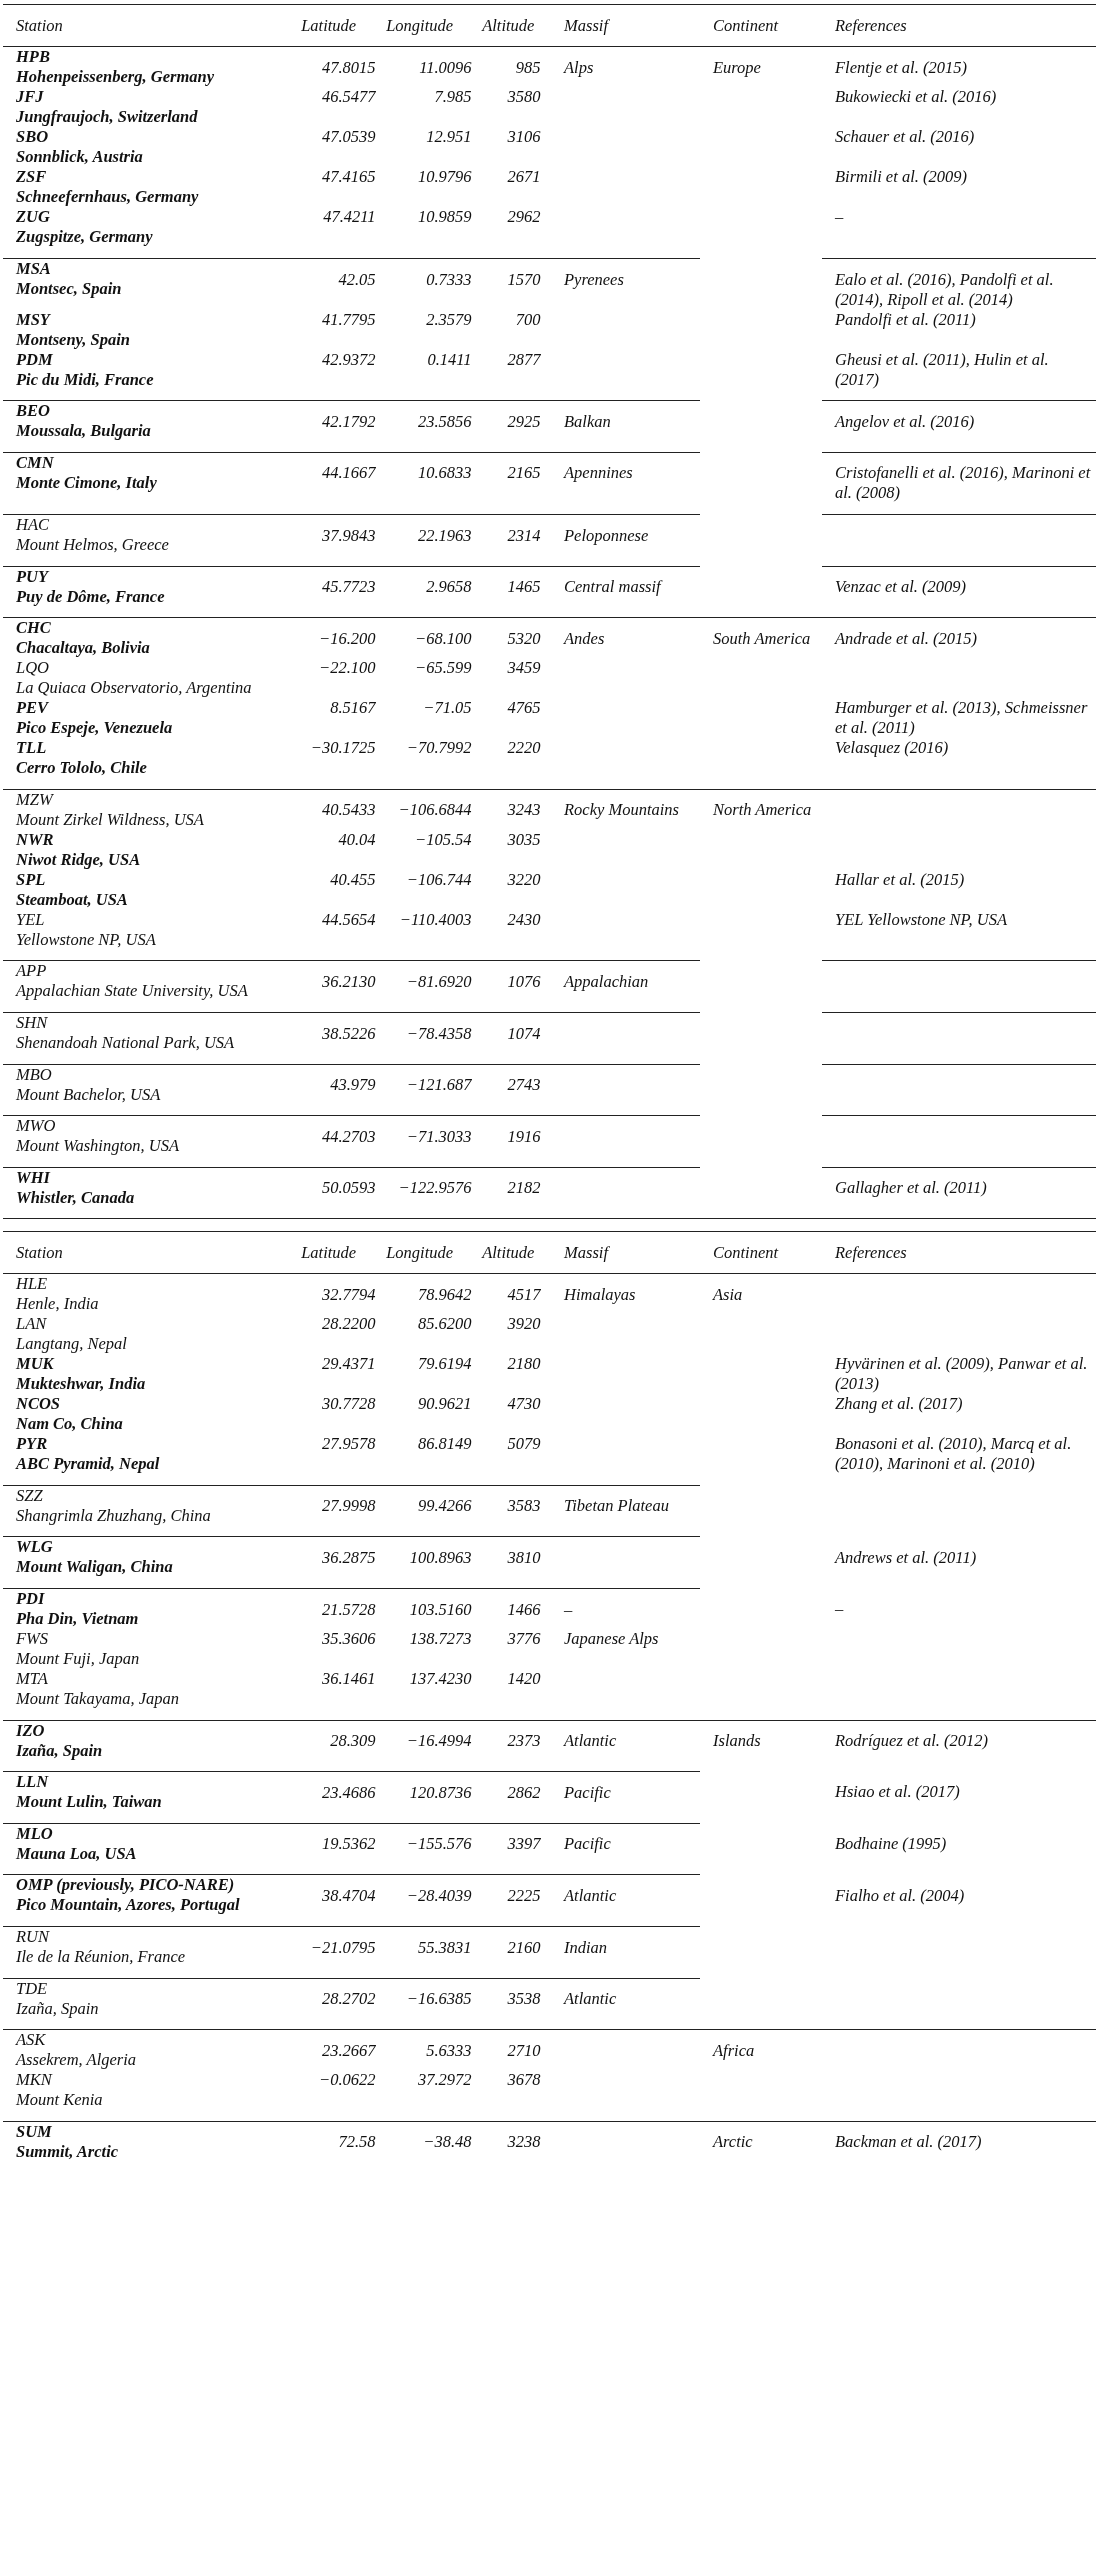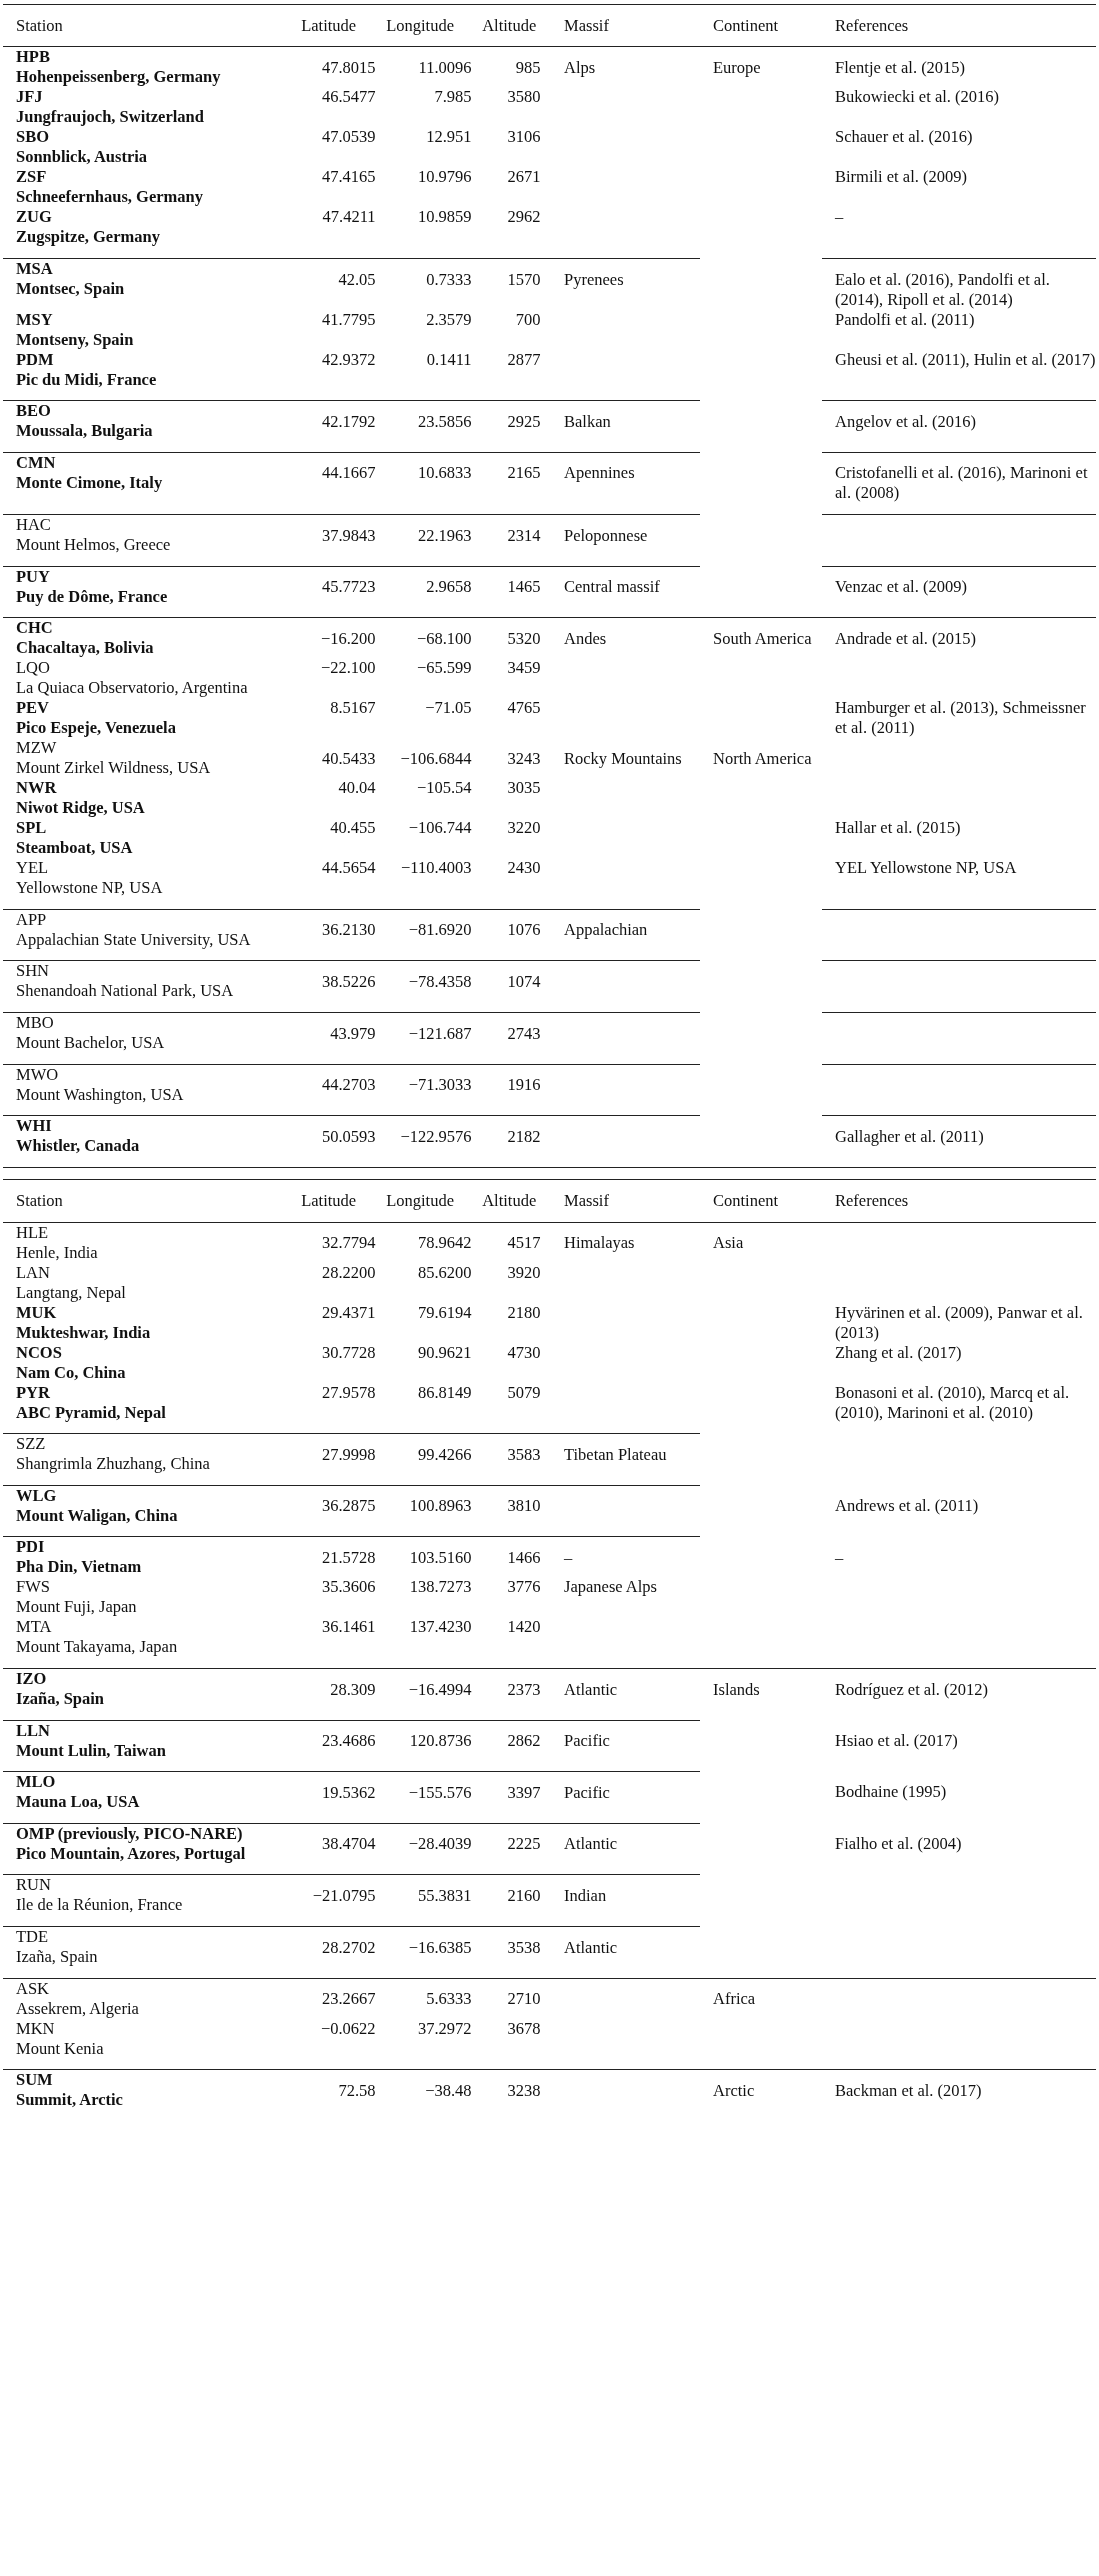--- a/index.html
+++ b/index.html
@@ -8,20 +8,21 @@
     font-family: "Liberation Serif", "DejaVu Serif", serif;
     color: #111;
     font-size: 16.5px;
     line-height: 20px;
   }
   .tbl {
     width: 1093px;
     margin-left: 3.2px;
     border-collapse: collapse;
     table-layout: fixed;
+    font-style: italic;
   }
   .tbl.first { margin-top: 4.3px; border-top: 1.6px solid #222; }
   .tbl.second { margin-top: 11.7px; border-top: 1.6px solid #222; }
   .tbl th {
     font-weight: normal;
     text-align: left;
     padding: 10.6px 0 10.6px 12.8px;
     border-bottom: 1.6px solid #222;
     white-space: nowrap;
   }
@@ -242,20 +243,32 @@
           <span class="code">PEV</span>
           <span class="place">Pico Espeje, Venezuela</span>
         </td>
         <td class="num">8.5167</td>
         <td class="num">−71.05</td>
         <td class="num">4765</td>
         <td></td>
         <td></td>
         <td class="refs">Hamburger et al. (2013), Schmeissner et al. (2011)</td>
       </tr>
+      <tr class="bold grp-end">
+        <td class="station rule-l">
+          <span class="code">TLL</span>
+          <span class="place">Cerro Tololo, Chile</span>
+        </td>
+        <td class="num rule-l">−30.1725</td>
+        <td class="num rule-l">−70.7992</td>
+        <td class="num rule-l">2220</td>
+        <td class="rule-l"></td>
+        <td class="rule-l"></td>
+        <td class="refs rule-r">Velasquez (2016)</td>
+      </tr>
       <tr class="grp-start">
         <td class="station">
           <span class="code">MZW</span>
           <span class="place">Mount Zirkel Wildness, USA</span>
         </td>
         <td class="num">40.5433</td>
         <td class="num">−106.6844</td>
         <td class="num">3243</td>
         <td>Rocky Mountains</td>
         <td>North America</td>

